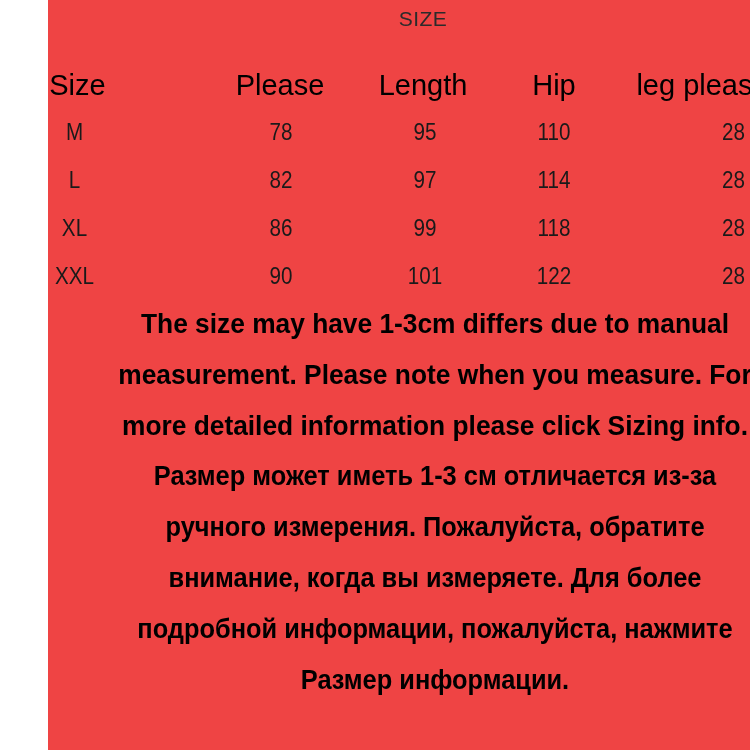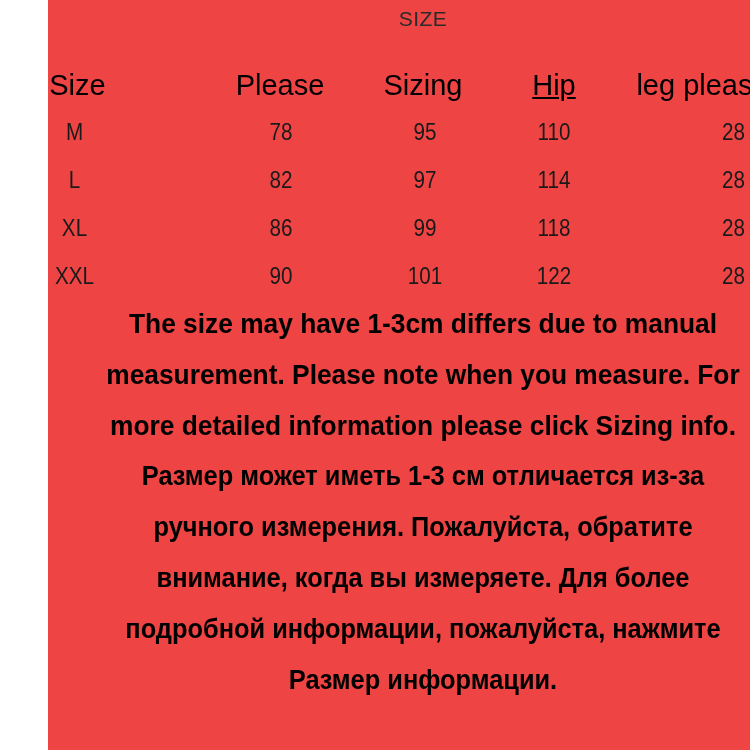--- a/index.html
+++ b/index.html
@@ -75,34 +75,34 @@
     height: 48px;
     vertical-align: middle;
     color: #1a1a1a;
     transform: scaleX(0.86);
     white-space: nowrap;
   }
   
   th.h-size   { transform: translateX(-58px); }
   th.h-waist  { transform: translateX(-13px); }
   th.h-length { transform: translateX(0px); }
-  th.h-hip    { transform: translateX(6px); text-decoration: underline; }
+  th.h-hip    { transform: translateX(6px); }
   th.h-leg    { transform: translateX(-3px); }
 
   td.d-size   { transform: translateX(-61px) scaleX(0.86); }
   td.d-waist  { transform: translateX(-12px) scaleX(0.86); }
   td.d-length { transform: translateX(2px)  scaleX(0.86); }
   td.d-hip    { transform: translateX(6px)  scaleX(0.86); }
   td.d-leg    { transform: translateX(28px) scaleX(0.86); }
 
   
   .notes {
     position: absolute;
     top: 298px;
-    left: 0;
+    left: 12px;
     width: 650px;
   }
   .note-line {
     display: block;
     width: 750px;
     text-align: center;
     font-family: "Liberation Sans", sans-serif;
     font-weight: 700;
     font-size: 28px;
     line-height: 51px;
@@ -126,21 +126,21 @@
       <col class="c-size">
         <col class="c-waist">
         <col class="c-length">
         <col class="c-hip">
         <col class="c-leg">
     </colgroup>
     <thead>
       <tr>
         <th class="h-size">Size</th>
         <th class="h-waist">Please</th>
-        <th class="h-length">Sizing</th>
+        <th class="h-length">Length</th>
         <th class="h-hip">Hip</th>
         <th class="h-leg">leg please</th>
       </tr>
     </thead>
     <tbody>
       <tr>
         <td class="d-size">M</td>
         <td class="d-waist">78</td>
         <td class="d-length">95</td>
         <td class="d-hip">110</td>

